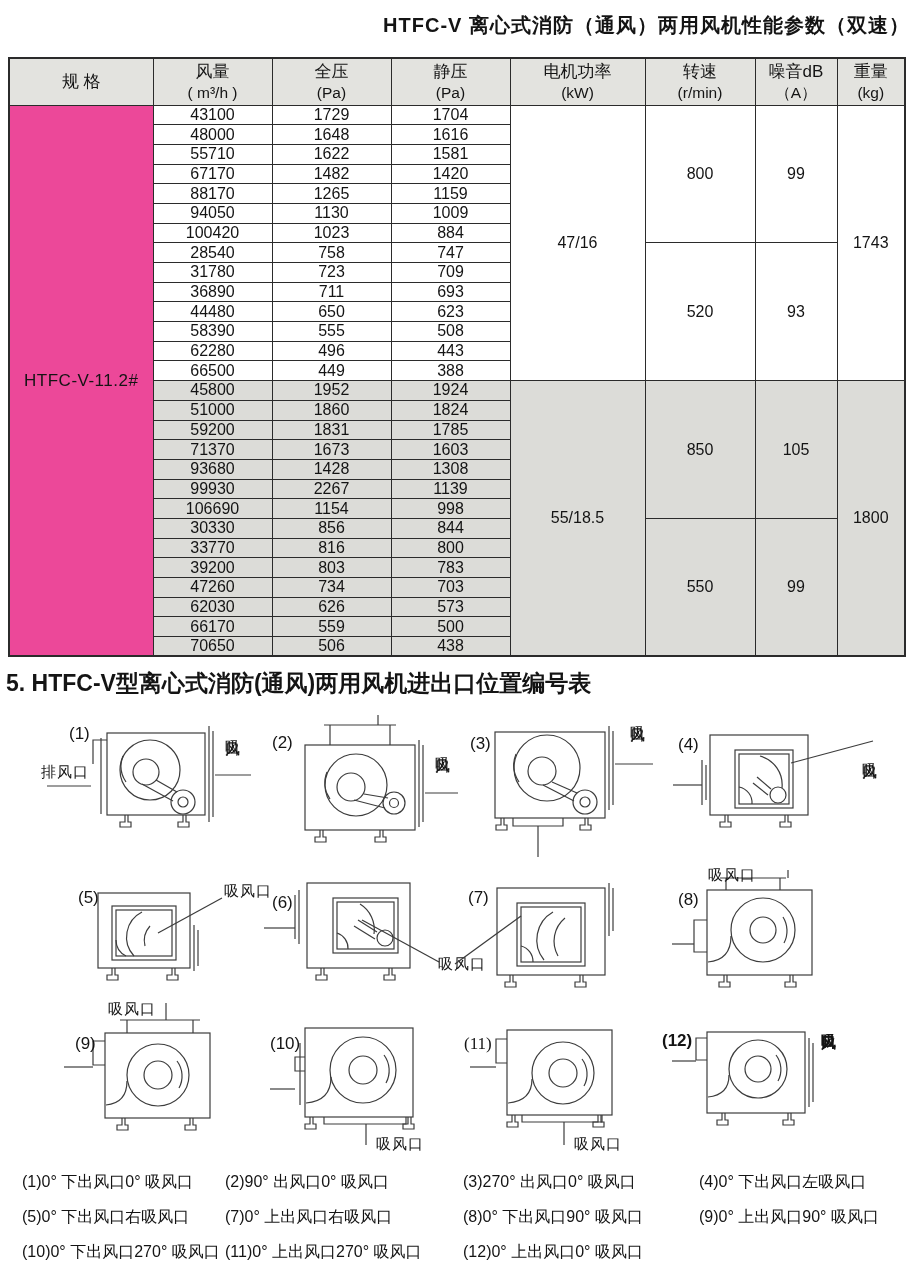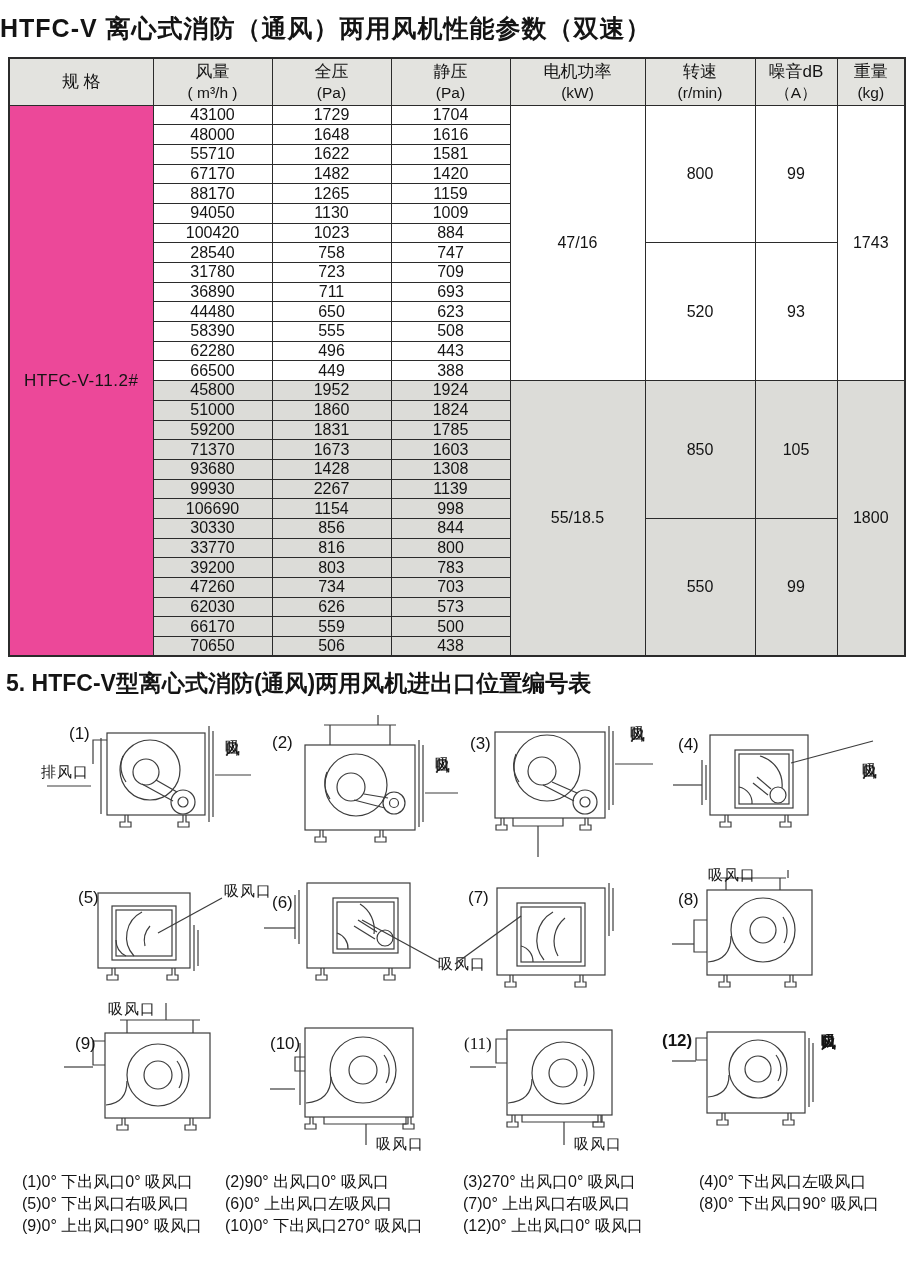--- a/index.html
+++ b/index.html
@@ -6,22 +6,22 @@
     --hdr:#e3e3df; --sh:#dcdcd8; --line:#3c3c3c; --border:#2b2b2b; --ink:#141414;
   }
   *{box-sizing:border-box;}
   html,body{margin:0;padding:0;}
   body{
     width:910px;height:1272px;position:relative;background:#ffffff;
     font-family:"Liberation Sans","DejaVu Sans",sans-serif;color:var(--ink);
     overflow:hidden;
   }
   .title{
-    position:absolute;top:12px;left:0;width:100%;text-align:left;
-    font-size:25px;font-weight:bold;letter-spacing:1px;white-space:nowrap;
+    position:absolute;top:12px;left:0;width:100%;text-align:right;
+    font-size:20px;font-weight:bold;letter-spacing:1px;white-space:nowrap;
   }
   
   .tablewrap{position:absolute;left:8px;top:57px;width:897px;}
   table{border-collapse:collapse;table-layout:fixed;width:896px;border:2px solid var(--border);padding-left:24px;}
   th,td{border:1px solid var(--border);text-align:center;vertical-align:middle;padding:0;overflow:hidden;}
   thead th{height:47px;background:var(--hdr);font-weight:normal;font-size:17px;line-height:1.25;}
   thead .h2{font-size:15.5px;}
   tbody td{height:19.7px;font-size:16px;line-height:1;font-weight:normal;}
   td.sh{background:var(--sh);}
   td.spec{font-size:17px;background:#ec4899;letter-spacing:0.5px;}
@@ -43,21 +43,21 @@
   #d7{left:455px;top:878px;width:235px;height:135px;}
   #d8{left:668px;top:870px;width:235px;height:150px;}
   #d9{left:30px;top:1003px;width:235px;height:152px;}
   #d10{left:258px;top:1003px;width:235px;height:160px;}
   #d11{left:450px;top:1003px;width:235px;height:160px;font-family:Liberation Serif, serif;}
   #d12{left:660px;top:1003px;width:250px;height:155px;font-weight:bold;}
   
   .caps{
     position:absolute;left:22px;top:1172px;width:872px;
     display:grid;grid-template-columns:203px 238px 236px auto;
-    row-gap:1px;font-size:16px;
+    row-gap:14px;font-size:16px;
   }
   .caps span{white-space:nowrap;}
 </style>
 </head>
 <body>
 
 <div class="title">HTFC-V 离心式消防（通风）两用风机性能参数（双速）</div>
 
 <div class="tablewrap">
   <table>
@@ -507,19 +507,19 @@
   <span class="dnum" style="left:2px;top:28px">(12)</span>
   <span class="plabel vert" style="left:160px;top:18px">吸风口</span>
 </div>
 
 <div class="caps">
   <span>(1)0° 下出风口0° 吸风口</span>
   <span>(2)90° 出风口0° 吸风口</span>
   <span>(3)270° 出风口0° 吸风口</span>
   <span>(4)0° 下出风口左吸风口</span>
   <span>(5)0° 下出风口右吸风口</span>
-  <span>(6)0° 上出风口左吸风口</span>
   <span>(7)0° 上出风口右吸风口</span>
   <span>(8)0° 下出风口90° 吸风口</span>
   <span>(9)0° 上出风口90° 吸风口</span>
   <span>(10)0° 下出风口270° 吸风口</span>
+  <span>(11)0° 上出风口270° 吸风口</span>
   <span>(12)0° 上出风口0° 吸风口</span>
 </div>
 
 </body></html>

